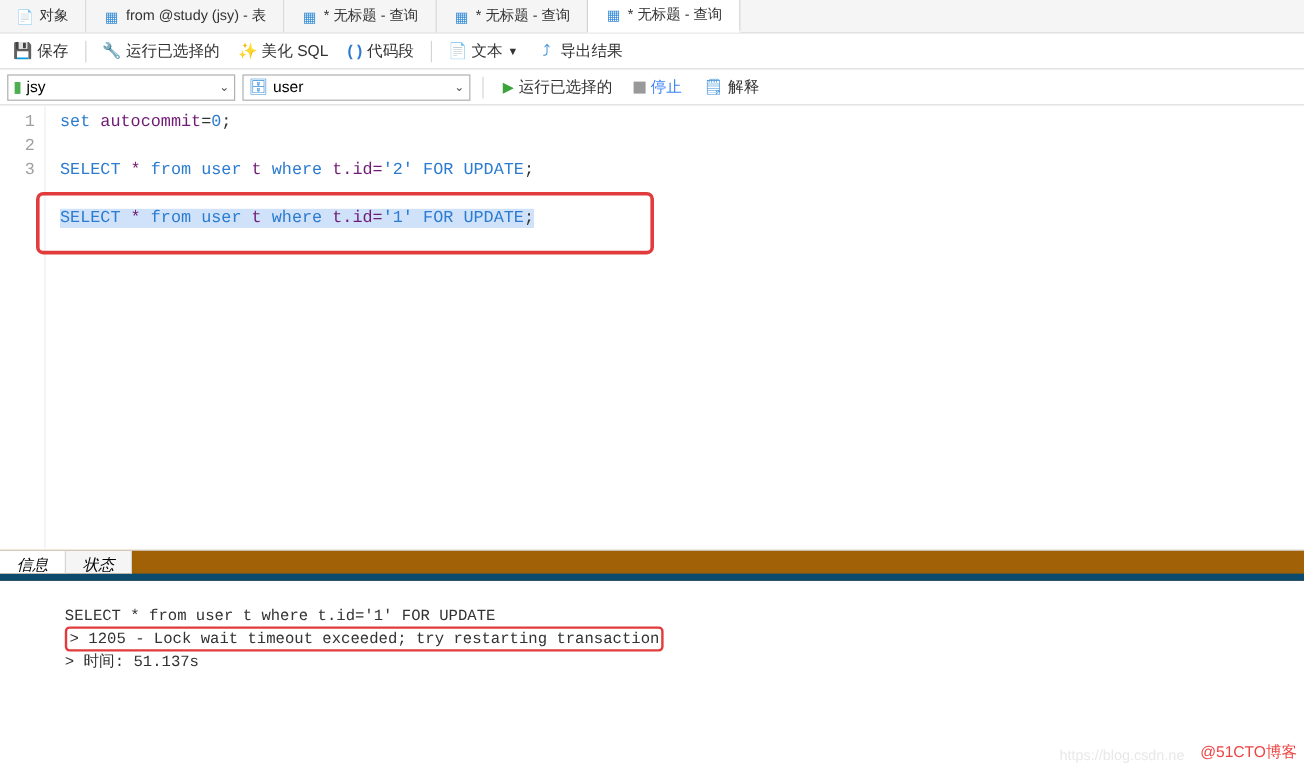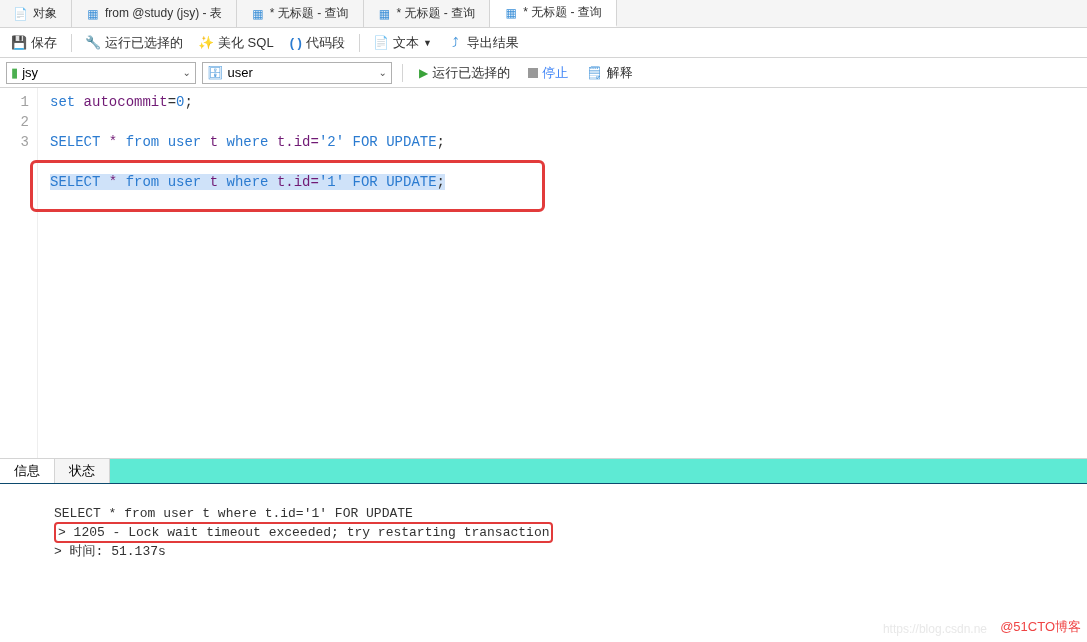--- a/index.html
+++ b/index.html
@@ -121,22 +121,23 @@
       top: 72px;
       width: 515px;
       height: 52px;
       pointer-events: none;
     }
     .sel-text { background: #cfe2f9; }
     .bottom-tabs {
       display: flex;
       height: 26px;
       border-top: 1px solid #d4d4d4;
-      border-bottom: 1px solid #0c4a6e;
-      background: #5eead4;
+      border-bottom: 6px solid #0c4a6e;
+      background: #a16207;
+      font-style: italic;
     }
     .btab {
       padding: 3px 14px;
       border-right: 1px solid #d4d4d4;
       cursor: pointer;
       font-size: 13px;
       background: #f5f5f5;
     }
     .btab.active { background: #fff; }
     .output {

